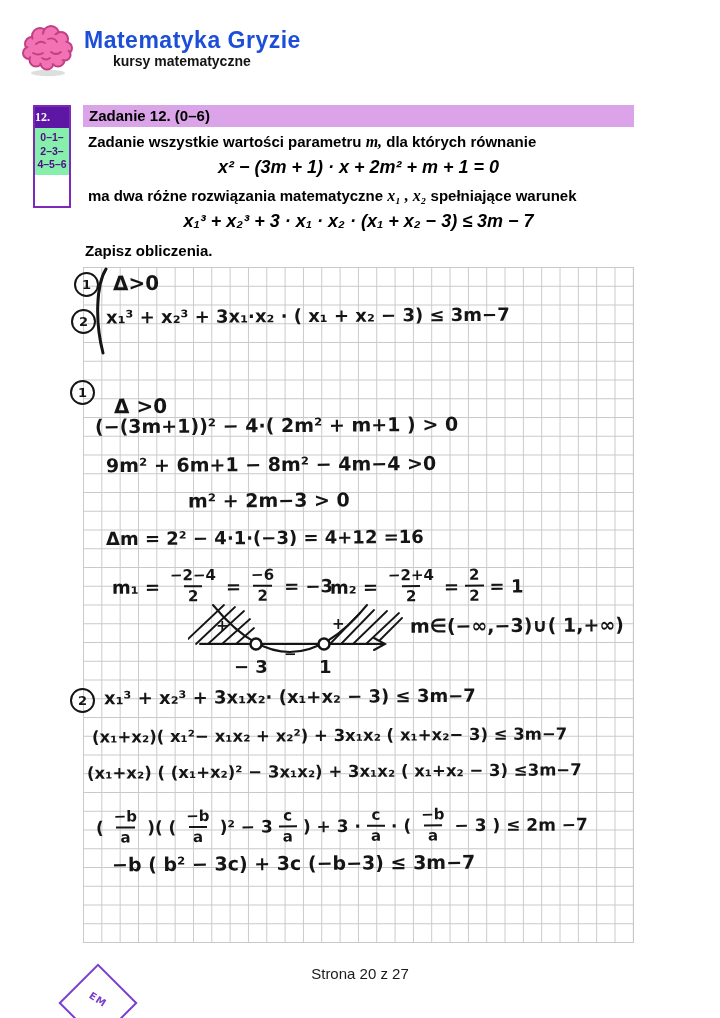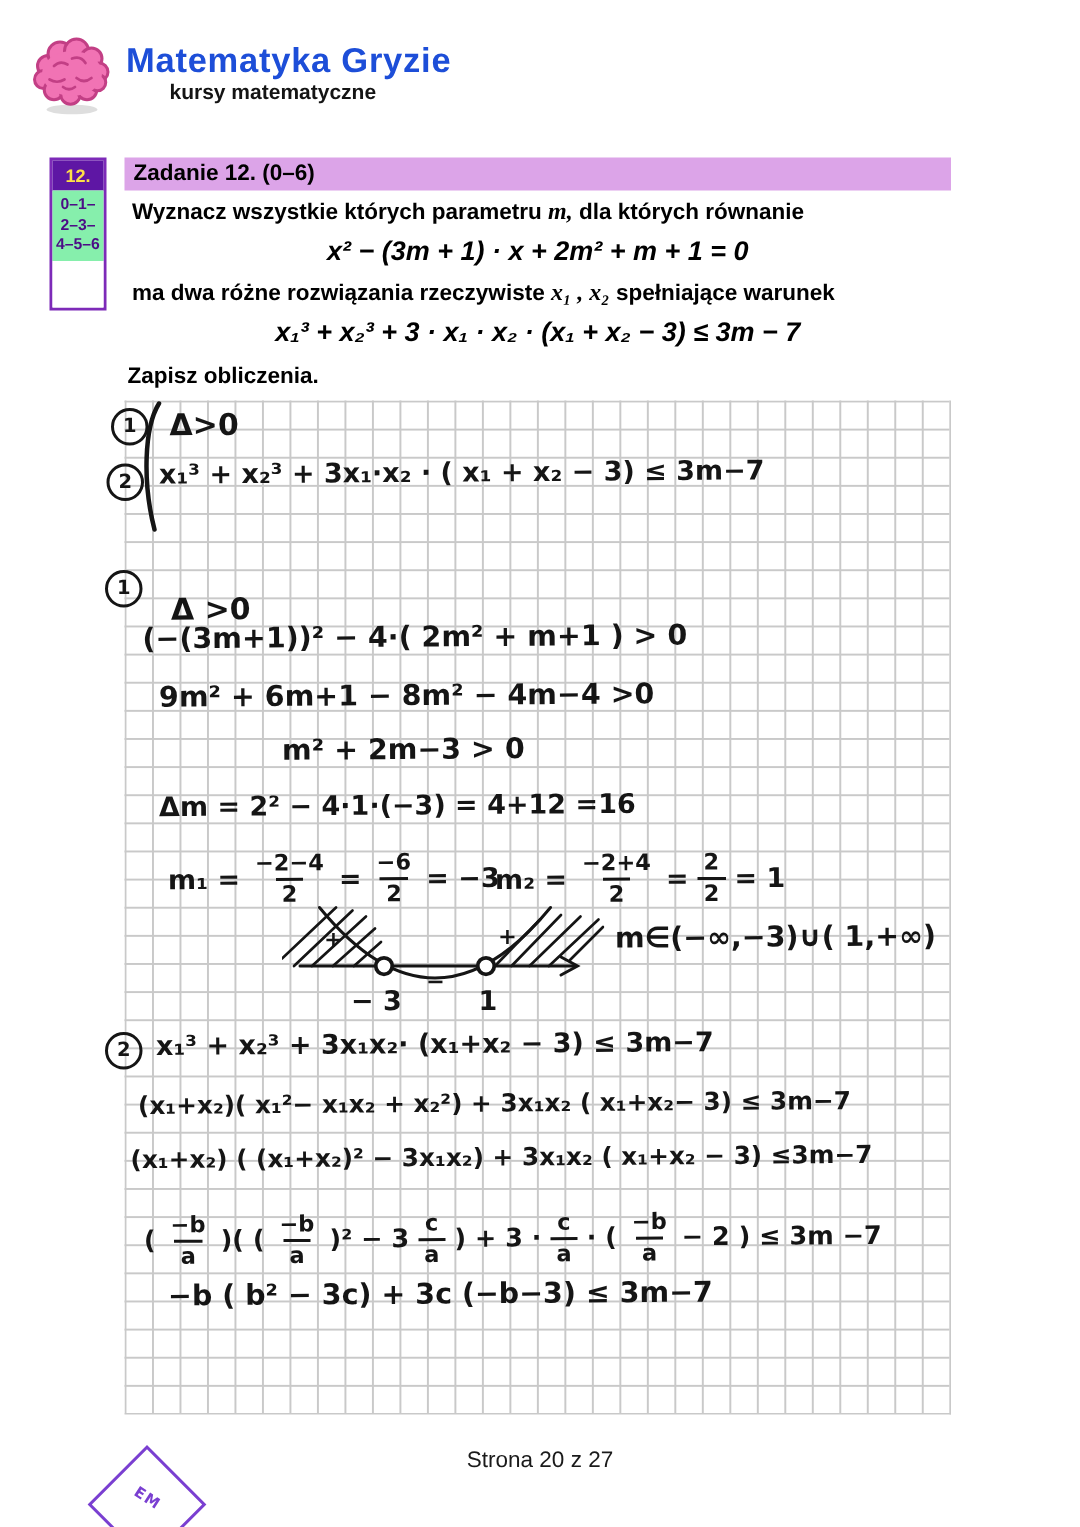--- a/index.html
+++ b/index.html
@@ -6,21 +6,21 @@
   body{
     width:720px;height:1018px;position:relative;overflow:hidden;
     background:#ffffff;font-family:"Liberation Sans",sans-serif;color:#000;
   }
   .abs{position:absolute;}
   
   .brand{left:84px;top:27px;font-size:23px;font-weight:bold;color:#1d4ed8;letter-spacing:.5px;}
   .tagline{left:113px;top:53px;font-size:14px;font-weight:bold;color:#141414;text-align:right;}
   
   .numbox{left:33px;top:105px;width:34px;border:2px solid #7d2ab8;background:#fff;}
-  .numbox .c1{background:#5e16a4;color:#fde047;font-weight:bold;font-size:12px;text-align:center;padding:3px 0;}
+  .numbox .c1{background:#5e16a4;color:#ffffff;font-weight:bold;font-size:12px;padding:3px 0;font-family:Liberation Serif, serif;}
   .numbox .c2{background:#86efac;color:#4c0d86;font-weight:bold;font-size:10.5px;line-height:1.3;text-align:center;padding:3px 0;}
   .numbox .c3{background:#ffffff;height:31px;}
   
   .titlebar{left:83px;top:105px;width:551px;height:22px;background:#dca4e8;
     font-size:15px;font-weight:bold;line-height:22px;padding-left:6px;box-sizing:border-box;}
   .tline{font-size:15px;font-weight:bold;white-space:nowrap;}
   .tl1{left:88px;top:133px;} .tl2{left:88px;top:187px;}
   .mvar{font-family:"Liberation Serif",serif;font-style:italic;font-size:16px;}
   .eq{left:83px;width:551px;text-align:center;font-family:Liberation Sans, sans-serif;
       font-weight:bold;font-style:italic;font-size:18px;}
@@ -85,27 +85,27 @@
   <div class="c2">
     <div>0–1–</div>
     <div>2–3–</div>
     <div>4–5–6</div>
   </div>
   <div class="c3"></div>
 </div>
 
 <div class="abs titlebar">Zadanie 12. (0–6)</div>
 <div class="abs tline tl1">
-  <span>Wyznacz wszystkie których parametru</span>
+  <span>Zadanie wszystkie wartości parametru</span>
   <span class="mvar">m,</span>
   <span>dla których równanie</span>
 </div>
 <div class="abs eq eq1">x² − (3m + 1) · x + 2m² + m + 1 = 0</div>
 <div class="abs tline tl2">
-  <span>ma dwa różne rozwiązania rzeczywiste</span>
+  <span>ma dwa różne rozwiązania matematyczne</span>
   <span class="mvar">x₁ , x₂</span>
   <span>spełniające warunek</span>
 </div>
 <div class="abs eq eq2">x₁³ + x₂³ + 3 · x₁ · x₂ · (x₁ + x₂ − 3) ≤ 3m − 7</div>
 <div class="abs instr">Zapisz obliczenia.</div>
 
 <div class="abs grid"></div>
 
 <div class="circ" style="left:74px;top:272px">1</div>
 <div class="circ" style="left:71px;top:309px">2</div>
@@ -201,20 +201,20 @@
   <span>) + 3 ·</span>
   <span class="frac">
     <span class="num">c</span>
       <span class="den">a</span>
   </span>
   <span>· (</span>
   <span class="frac">
     <span class="num">−b</span>
       <span class="den">a</span>
   </span>
-  <span>− 2 )  ≤  3m −7</span>
+  <span>− 3 )  ≤  2m −7</span>
 </div>
 <div class="hand" style="left:112px;top:852px;font-size:19px">−b ( b² − 3c) + 3c (−b−3) ≤ 3m−7</div>
 
 <div class="abs footer">Strona 20 z 27</div>
 <div class="abs stamp">
   <span>EM</span>
 </div>
 
 </body></html>

